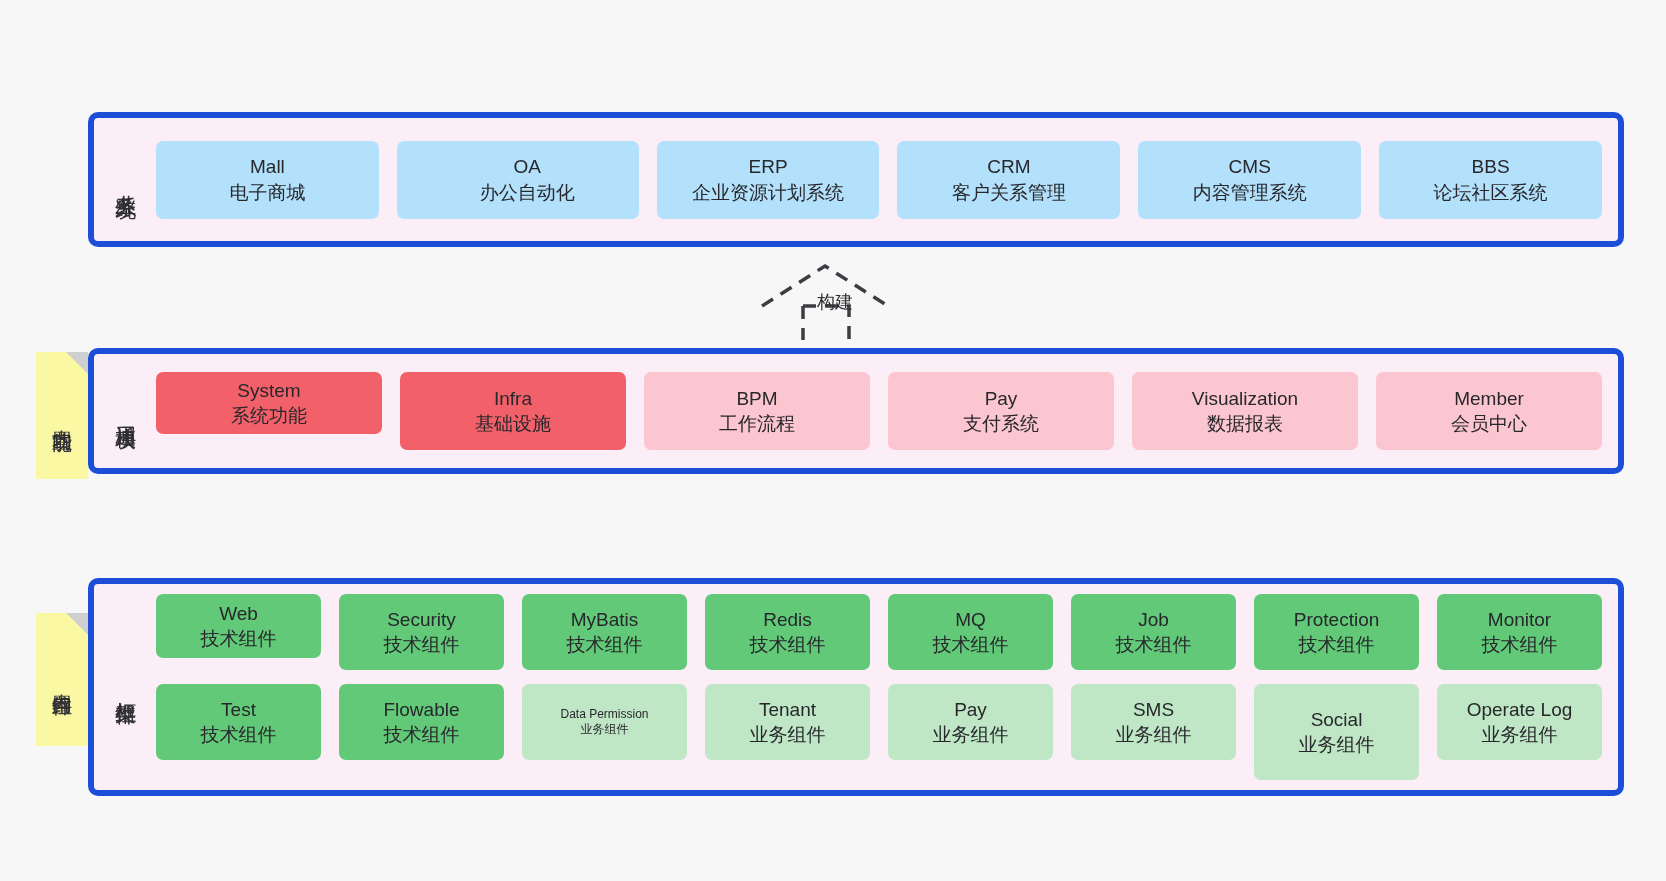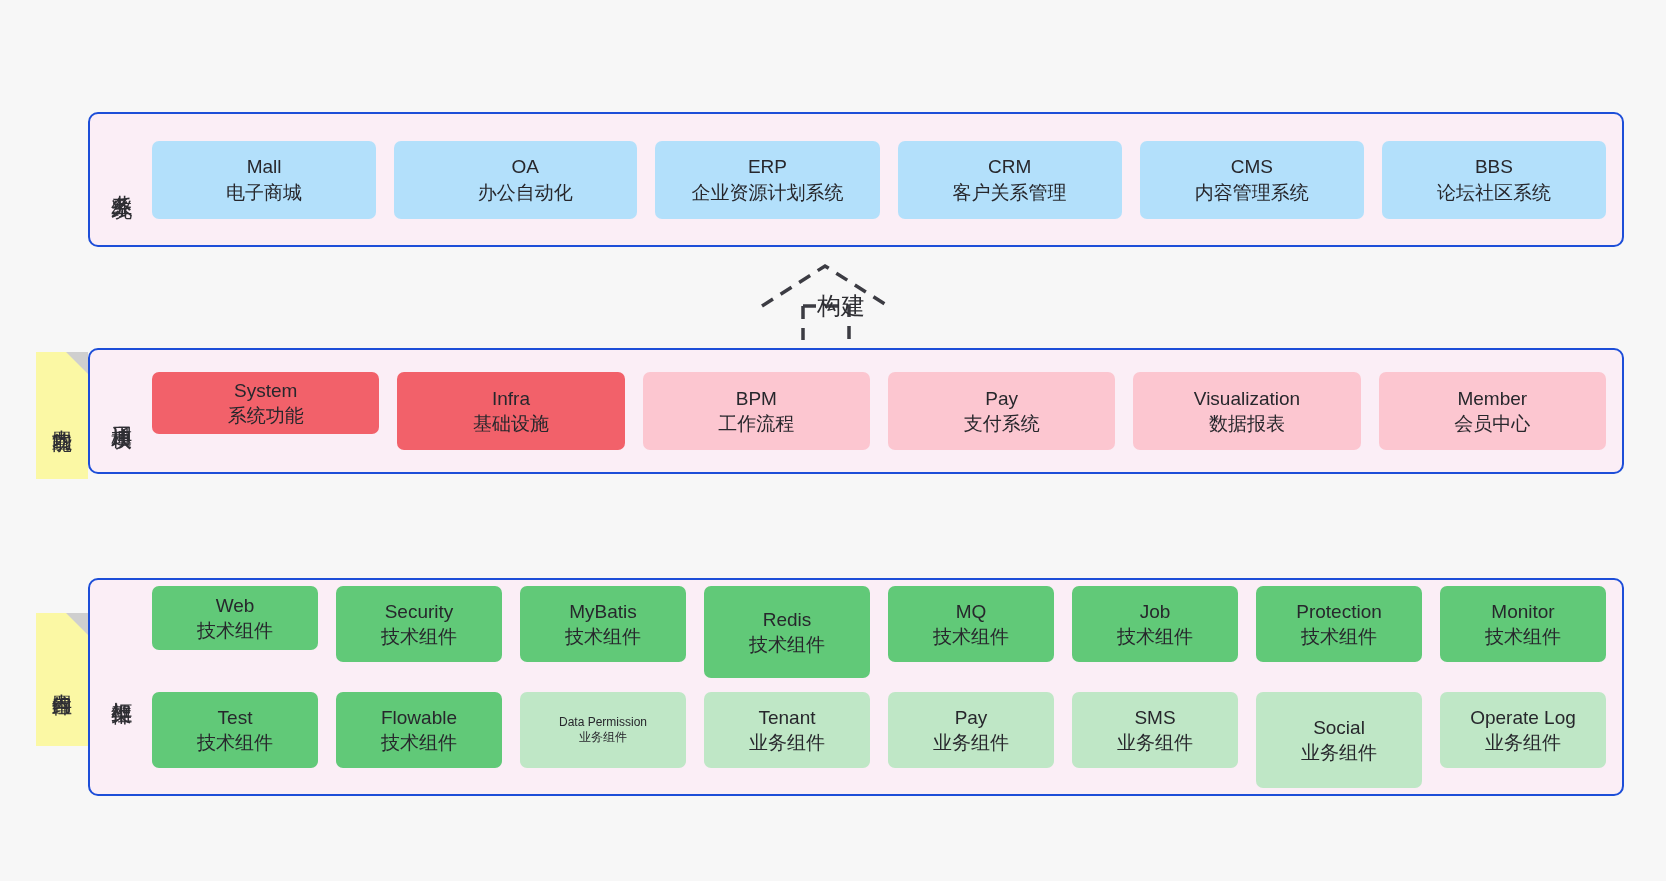--- a/index.html
+++ b/index.html
@@ -11,21 +11,21 @@
     overflow:hidden;
     color:#333;
   }
   .stage{position:absolute;left:0;top:0;width:1666px;height:881px;}
 
   
   .layer{
     position:absolute;
     box-sizing:border-box;
     background:#fbeef6;
-    border:2px solid #1d4ed8;
+    border:6px solid #1d4ed8;
     border-radius:10px;
     display:flex;
     align-items:stretch;
   }
   .layer-title{
     flex:0 0 auto;
     width:40px;
     display:flex;
     align-items:center;
     justify-content:center;
@@ -98,21 +98,21 @@
     width:0;height:0;
     border-top:22px solid #cfcfcf;
     border-left:22px solid transparent;
   }
 
   
   .conn{position:absolute;}
   .conn svg{display:block;overflow:visible;}
   .conn-label{
     position:absolute;
-    font-size:24px;
+    font-size:18px;
     color:#2e2e33;
     background:#f7f7f7;
     padding:0 2px;
     white-space:nowrap;
   }
 </style>
 </head>
 <body>
 
 <div class="stage">
@@ -208,21 +208,21 @@
           <span class="c-sub">技术组件</span>
         </div>
         <div class="card c-green" style="height:76px;">
           <span class="c-name">Security</span>
           <span class="c-sub">技术组件</span>
         </div>
         <div class="card c-green" style="height:76px;">
           <span class="c-name">MyBatis</span>
           <span class="c-sub">技术组件</span>
         </div>
-        <div class="card c-green" style="height:92px;">
+        <div class="card c-green" style="height:76px;">
           <span class="c-name">Redis</span>
           <span class="c-sub">技术组件</span>
         </div>
         <div class="card c-green" style="height:76px;">
           <span class="c-name">MQ</span>
           <span class="c-sub">技术组件</span>
         </div>
         <div class="card c-green" style="height:76px;">
           <span class="c-name">Job</span>
           <span class="c-sub">技术组件</span>

